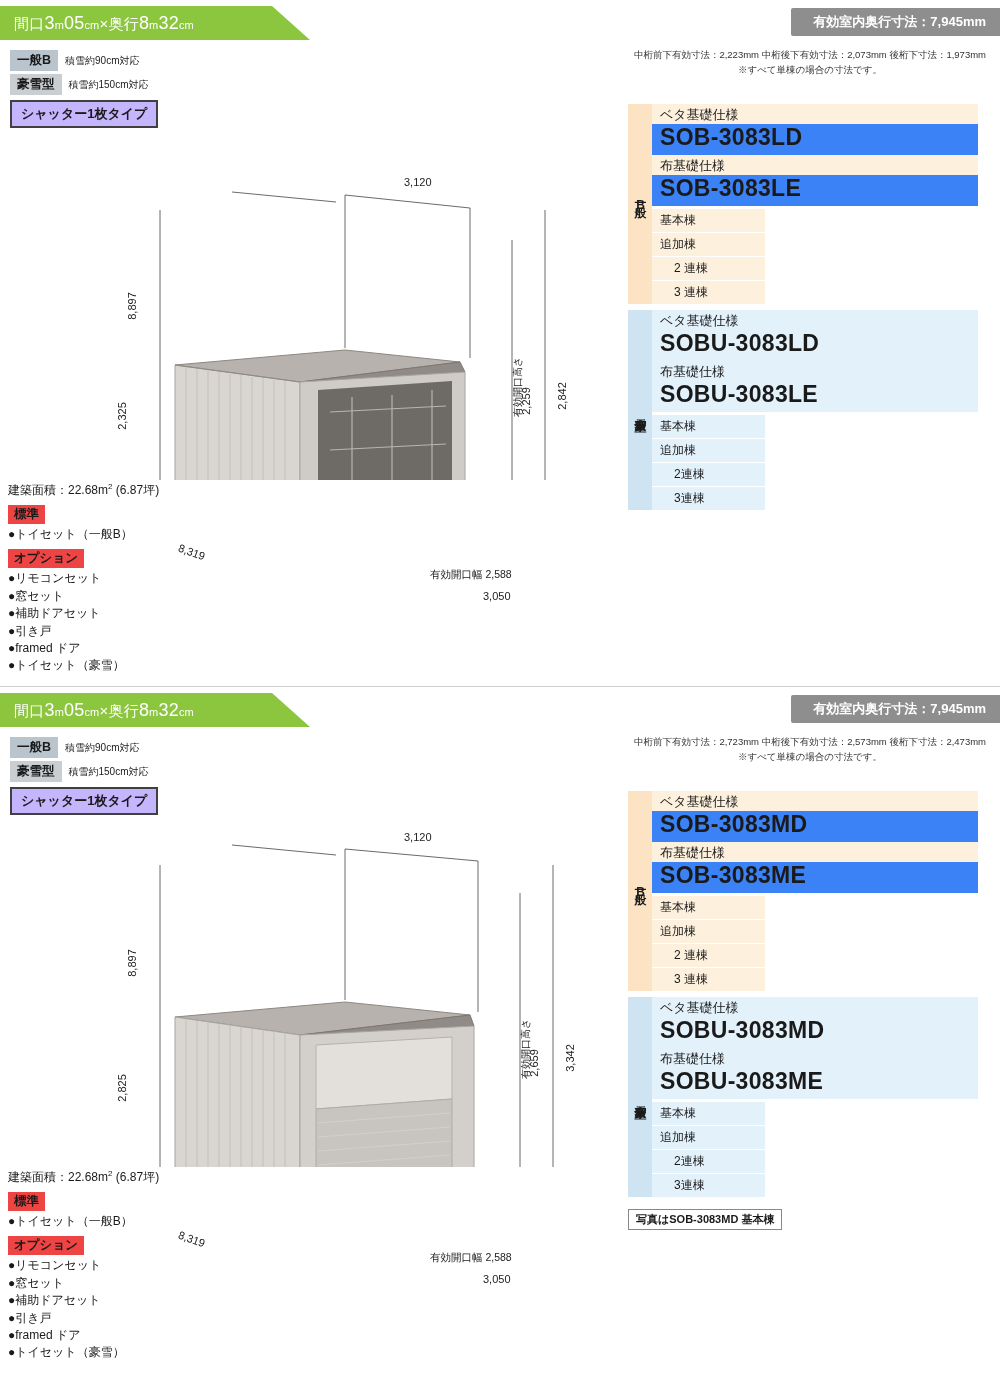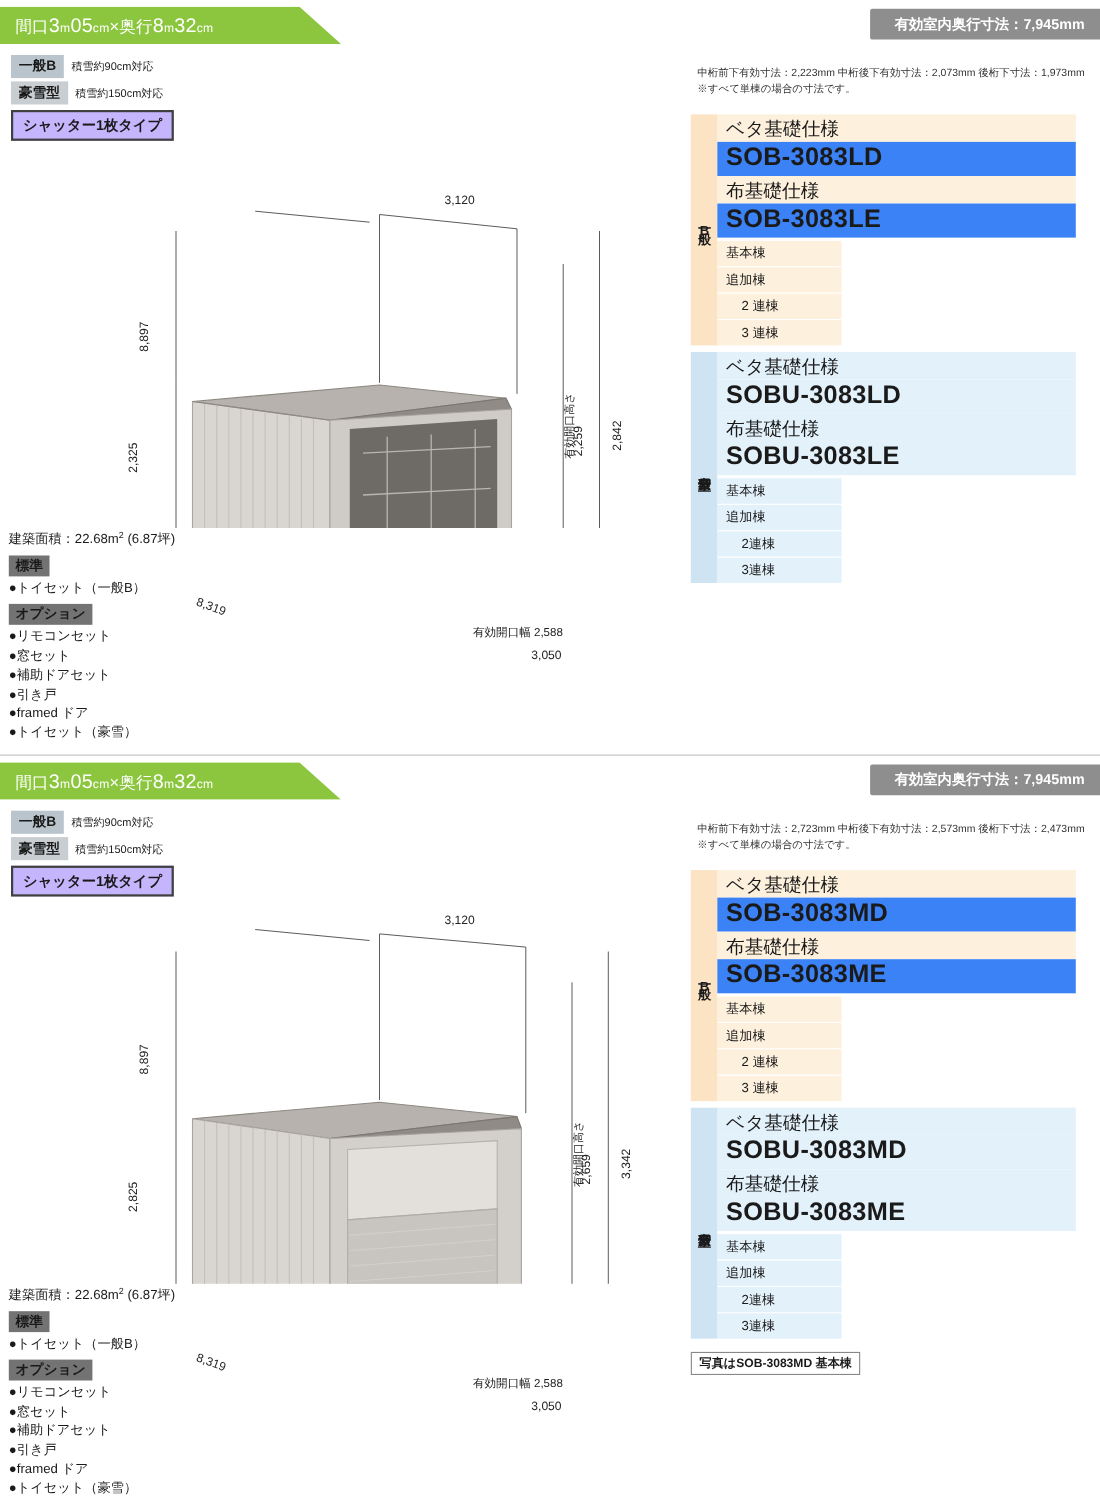--- a/index.html
+++ b/index.html
@@ -48,37 +48,37 @@
   }
   .tag.grey2 { background:#c9ced3; }
   .tag-text { font-size:10px; }
   .tag-solo {
     display:inline-block; background:#c4b5fd;
     font-size:13px; font-weight:bold; padding:3px 9px;
     border:2px solid #404040;
   }
 
   .note-right {
-    position:absolute; right:14px; top:60px;
-    text-align:left; font-size:9.5px; color:#333; line-height:1.55;
+    position:absolute; right:14px; top:48px;
+    text-align:center; font-size:9.5px; color:#333; line-height:1.55;
   }
 
   
   .draw { position:absolute; left:0; top:150px; width:620px; height:330px; }
   .dim { position:absolute; font-size:11px; color:#222; }
   .dim.rot { transform-origin:50% 50%; }
 
   
   svg.shed { position:absolute; left:0; top:0; }
 
   
   .spec { position:absolute; left:8px; font-size:12px; }
   .area { font-size:12px; }
   .sec-title {
-    display:inline-block; background:#737373;
+    display:inline-block; background:#ef4444;
     font-weight:bold; font-size:12.5px;
     padding:1px 6px; margin:6px 0 2px;
   }
   .bullets { line-height:1.45; font-size:12px; }
 
   
   .models { position:absolute; right:22px; width:350px; }
   .mgroup { position:relative; margin-bottom:6px; }
   .mgroup .sidetab {
     position:absolute; left:0; top:0; bottom:0; width:24px;
@@ -88,21 +88,21 @@
     letter-spacing:1px;
   }
   .mgroup .body { margin-left:24px; }
   .m-a .sidetab { background:#fbe3c4; }
   .m-a .lbl { background:#fdf0dd; }
   .m-a .code { background:#3b82f6; }
   .m-a .sub { background:#fdf0dd; }
   .m-b .sidetab { background:#cfe4f3; }
   .m-b .lbl, .m-b .code, .m-b .sub { background:#e3f1fb; }
 
-  .lbl { font-size:17px; padding:2px 8px 0; }
+  .lbl { font-size:13px; padding:2px 8px 0; }
   .code { font-size:23px; font-weight:bold; padding:0 8px 4px; letter-spacing:.3px; }
   .subs { margin-top:2px; }
   .sub {
     font-size:12px; padding:3px 8px; border-top:1px solid #ffffff;
     width:113px;
   }
   .sub.indent { padding-left:22px; }
   .photo-note {
     display:inline-block; border:1px solid #888;
     font-size:11px; font-weight:bold; padding:2px 7px; margin-top:6px;

